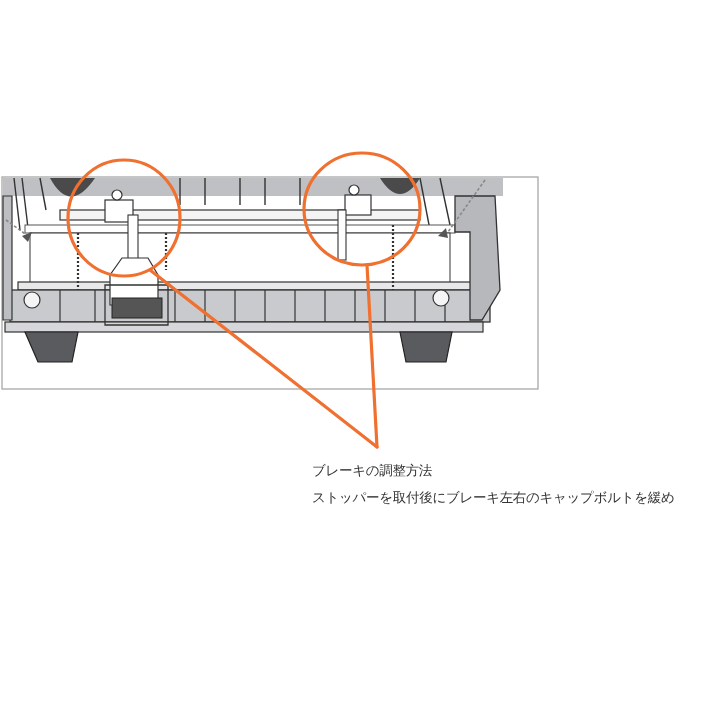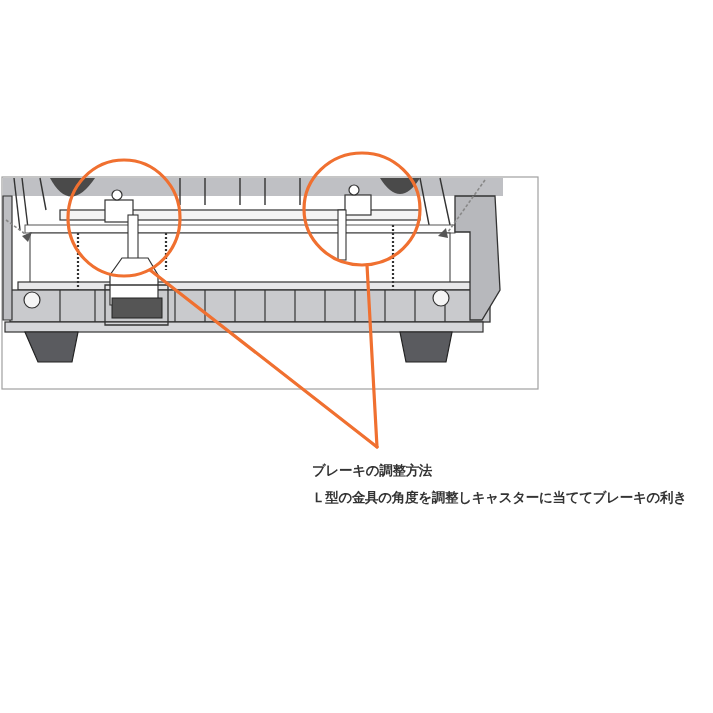--- a/index.html
+++ b/index.html
@@ -1,19 +1,19 @@
 <!DOCTYPE html>
 <html><head>
   <meta charset="utf-8">
   <style>
     html, body { margin: 0; padding: 0; background: #ffffff; }
     body { width: 713px; height: 713px; position: relative; overflow: hidden; font-family: "DejaVu Sans", sans-serif; }
     .figure { position: absolute; left: 0; top: 0; width: 713px; height: 713px; }
     .caption { position: absolute; left: 312px; top: 457px; width: 400px; color: #333333; font-size: 13.5px; line-height: 27px; letter-spacing: -0.3px; }
-    .caption div { white-space: nowrap; font-weight: bold; }
+    .caption div { white-space: nowrap; }
   </style>
 </head>
 <body>
 
 <svg class="figure" viewBox="0 0 713 713" xmlns="http://www.w3.org/2000/svg">
 
   <rect x="2" y="177" width="536" height="212" fill="#ffffff" stroke="#a0a0a0" stroke-width="1.2"></rect>
 
   <g>
 
@@ -97,14 +97,14 @@
   <g fill="none" stroke="#F07030" stroke-width="3.2" stroke-linecap="round">
     <ellipse cx="124" cy="218" rx="56" ry="58"></ellipse>
     <ellipse cx="362" cy="209" rx="58" ry="56"></ellipse>
     <line x1="150" y1="270" x2="377" y2="447"></line>
     <line x1="367" y1="265" x2="377" y2="447"></line>
   </g>
 </svg>
 
 <div class="caption">
   <div>ブレーキの調整方法</div>
-  <div>Ｌ型の金具の角度を調整しキャスターに当ててブレーキの利き</div>
+  <div>ストッパーを取付後にブレーキ左右のキャップボルトを緩め</div>
 </div>
 
 </body></html>

